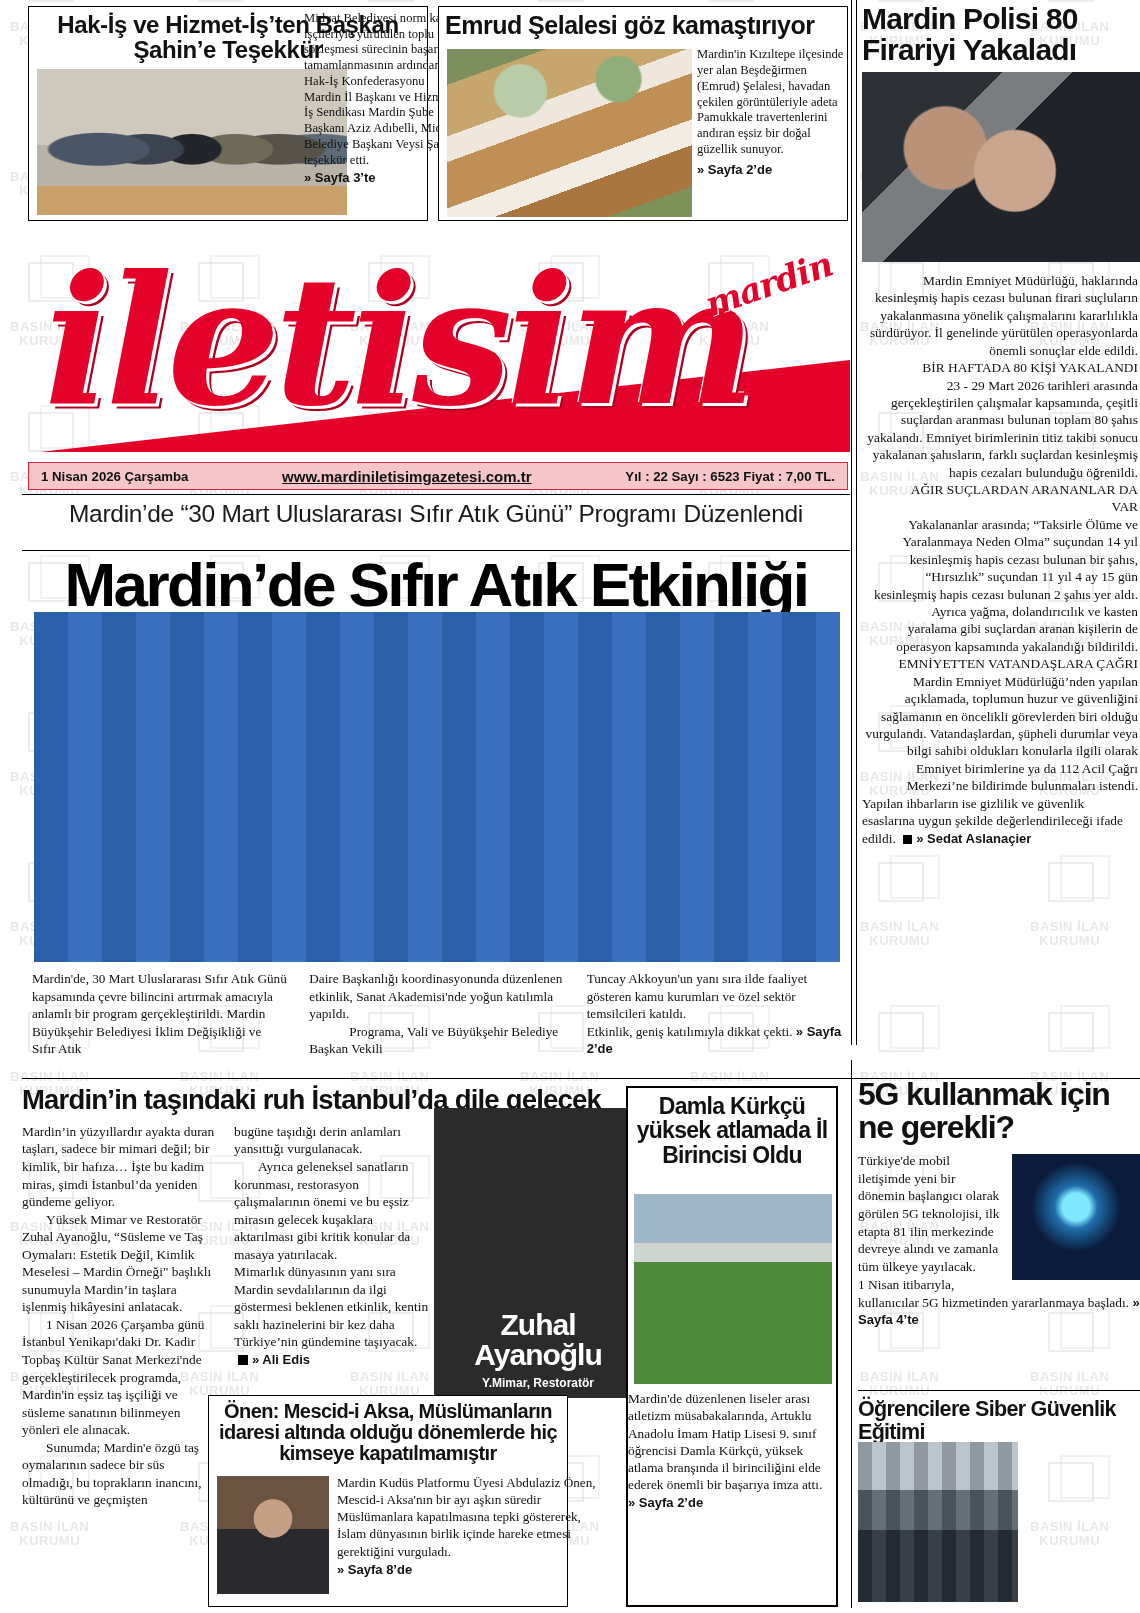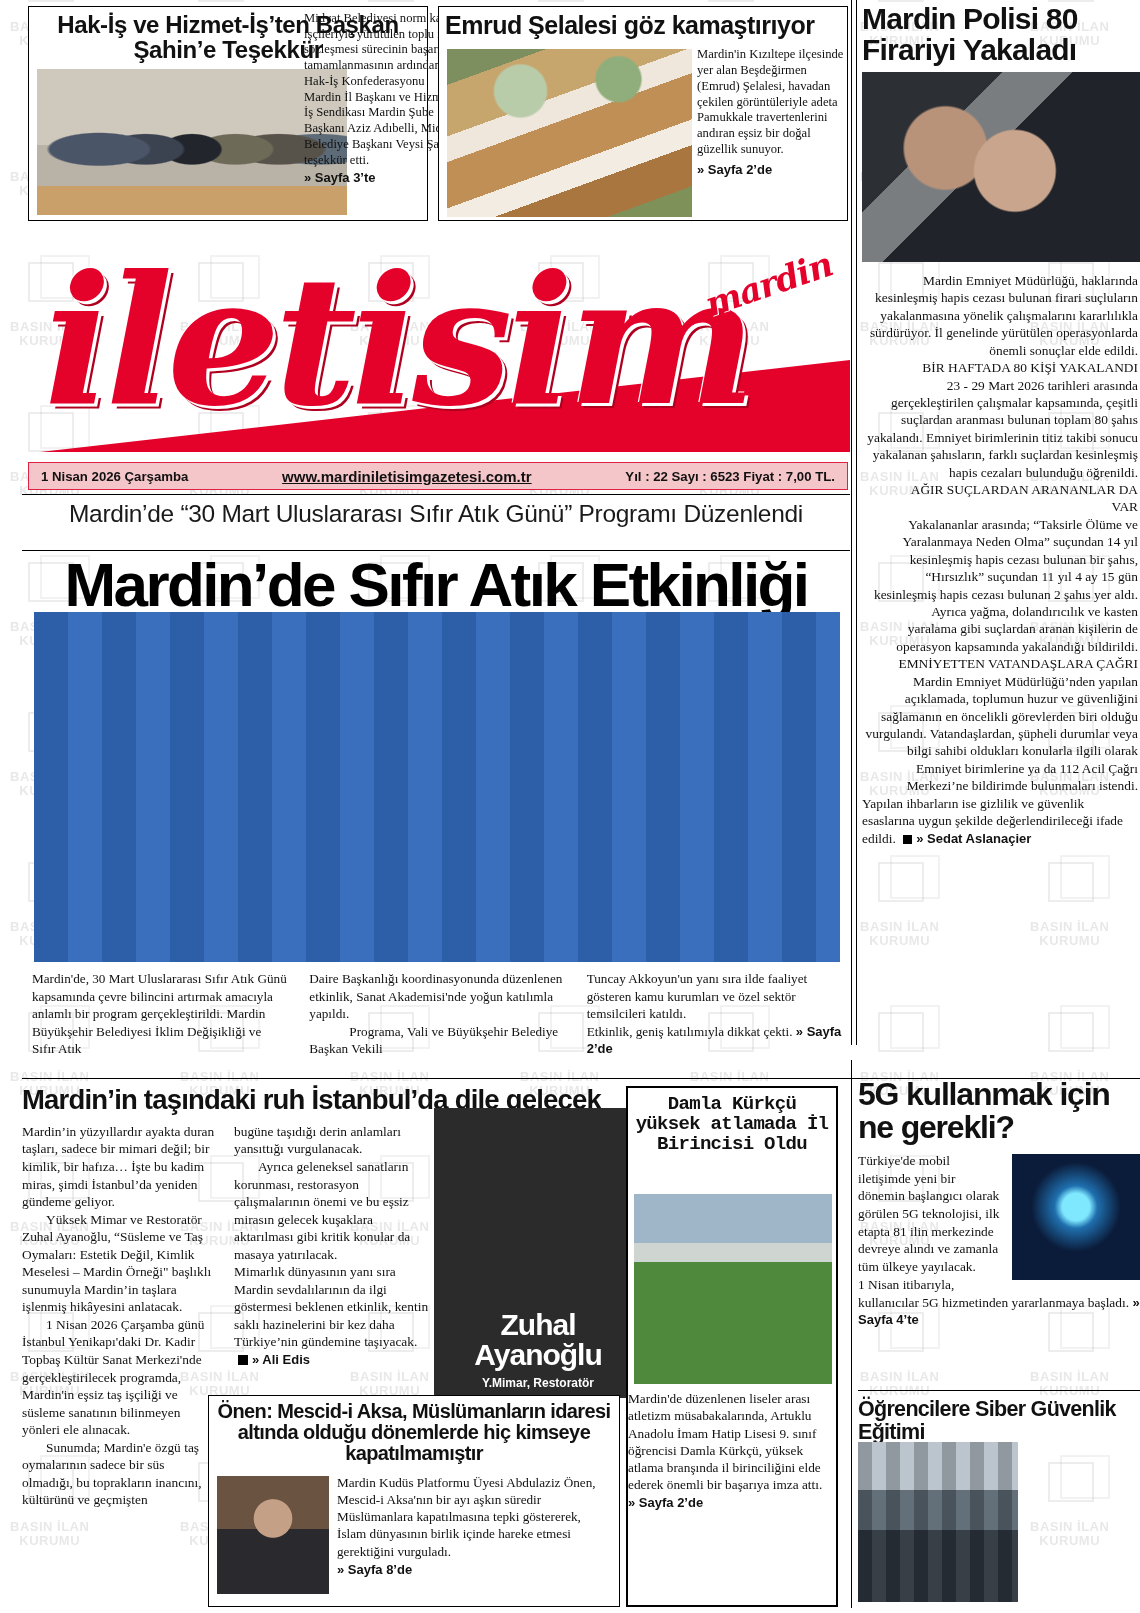--- a/index.html
+++ b/index.html
@@ -156,36 +156,36 @@
     font-family:"Liberation Sans", sans-serif; font-weight:bold;
     font-size:30px; line-height:1.0; letter-spacing:-1px;
   }
   #zuhal-role{
     position:absolute; left:0; bottom:8px; width:100%;
     text-align:center; color:#fff;
     font-family:"Liberation Sans", sans-serif; font-weight:bold; font-size:12px;
   }
 
   
-  #story-onen{ position:absolute; left:208px; top:1395px; width:412px; height:212px;
+  #story-onen{ position:absolute; left:208px; top:1395px; width:360px; height:212px;
      border:1px solid #000; background:#fff; z-index:12;}
   #onen-head{
     font-family:"Liberation Sans", sans-serif; font-weight:bold;
     font-size:20px; line-height:1.06; text-align:center; letter-spacing:-0.6px; padding:5px 4px 4px;
   }
   #onen-photo{ position:absolute; left:8px; top:80px; width:112px; height:118px; }
   #onen-text{ position:absolute; left:128px; top:78px; width:276px;
      font-family:"Liberation Serif", serif; font-size:13.2px; line-height:1.3;}
 
   
   #story-damla{ position:absolute; left:626px; top:1086px; width:212px; height:521px;
      border:2px solid #000; background:#fff; z-index:12;}
   #damla-head{
-    font-family:Liberation Mono, monospace; font-weight:bold;
-    font-size:19px; line-height:1.06; text-align:center; letter-spacing:-0.7px; padding:6px 4px 4px;
+    font-family:Liberation Sans, sans-serif; font-weight:bold;
+    font-size:23px; line-height:1.06; text-align:center; letter-spacing:-0.7px; padding:6px 4px 4px;
   }
   #damla-photo{ position:absolute; left:6px; top:106px; width:198px; height:190px; }
   #damla-text{ position:absolute; left:0; top:302px; width:196px;
     font-family:"Liberation Serif", serif; font-size:13.3px; line-height:1.3;}
 
   
   #story-5g{ position:absolute; left:858px; top:1078px; width:282px; z-index:10;}
   #g5-head{
     font-family:"Liberation Sans", sans-serif; font-weight:bold;
     font-size:32px; line-height:1.02; letter-spacing:-1.2px; color:#111;

